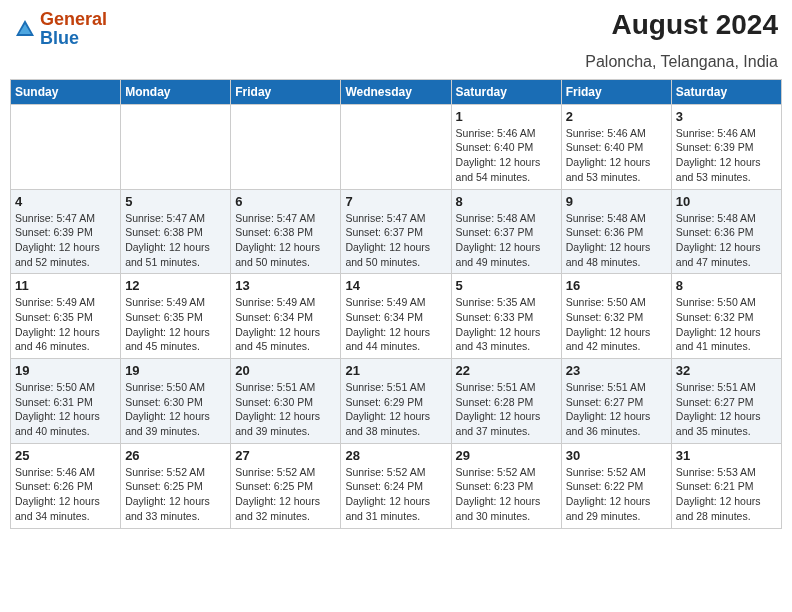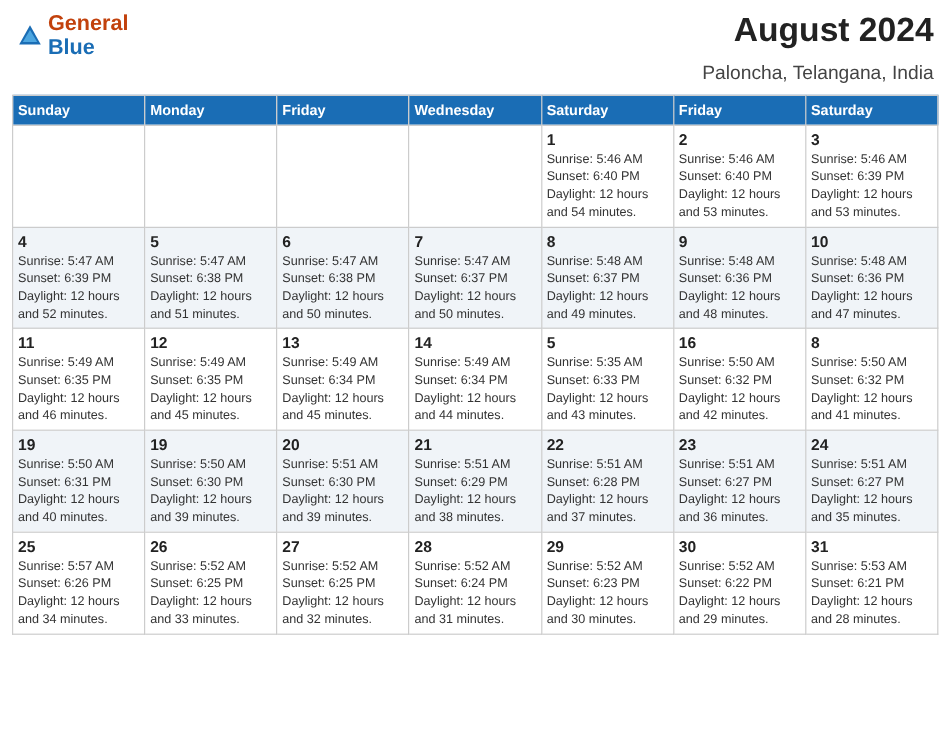--- a/index.html
+++ b/index.html
@@ -289,31 +289,31 @@
 and 37 minutes.</div>
         </td>
         <td>
           <div class="day-number">23</div>
           <div class="day-info">Sunrise: 5:51 AM
 Sunset: 6:27 PM
 Daylight: 12 hours
 and 36 minutes.</div>
         </td>
         <td>
-          <div class="day-number">24</div>
+          <div class="day-number">32</div>
           <div class="day-info">Sunrise: 5:51 AM
 Sunset: 6:27 PM
 Daylight: 12 hours
 and 35 minutes.</div>
         </td>
       </tr>
       <tr>
         <td>
           <div class="day-number">25</div>
-          <div class="day-info">Sunrise: 5:57 AM
+          <div class="day-info">Sunrise: 5:46 AM
 Sunset: 6:26 PM
 Daylight: 12 hours
 and 34 minutes.</div>
         </td>
         <td>
           <div class="day-number">26</div>
           <div class="day-info">Sunrise: 5:52 AM
 Sunset: 6:25 PM
 Daylight: 12 hours
 and 33 minutes.</div>

